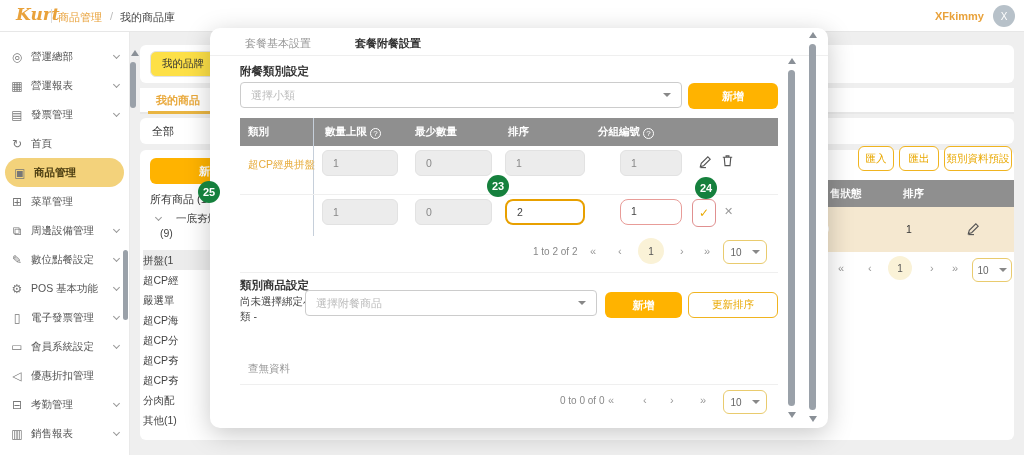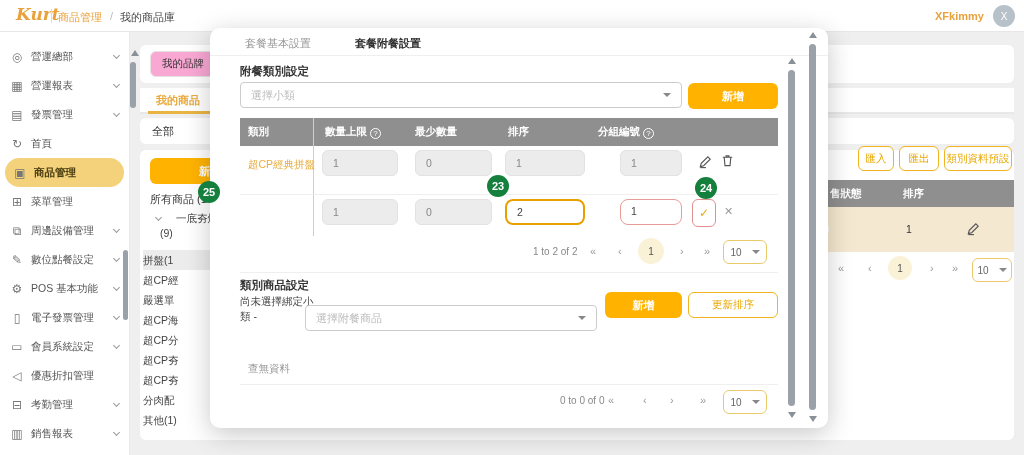--- a/index.html
+++ b/index.html
@@ -133,21 +133,21 @@
         <span class="lb">銷售報表</span>
         <span class="chev"></span>
       </div>
     </div>
 </div>
 <div class="abs sbthumb" style="left:123px;top:250px;width:5px;height:70px;z-index:6"></div>
 <div class="abs tri-up" style="left:131px;top:50px;z-index:3"></div>
 <div class="abs sbthumb" style="left:130px;top:62px;width:6px;height:46px;z-index:3"></div>
 
 <div class="abs whitebox" style="left:140px;top:45px;width:874px;height:38px;z-index:2">
-  <div class="abs" style="left:10px;top:6px;width:66px;height:26px;border:1px solid #e3e3e3;border-radius:6px;display:flex;align-items:center;justify-content:center;font-size:10.5px;color:#333;background:#f9a8d4">我的品牌</div>
+  <div class="abs" style="left:10px;top:6px;width:66px;height:26px;border:1px solid #e3e3e3;border-radius:6px;display:flex;align-items:center;justify-content:center;font-size:10.5px;color:#333;background:#fde047">我的品牌</div>
 </div>
 <div class="abs" style="left:140px;top:88px;width:874px;height:26px;background:#fff;border-bottom:2px solid #e8e8e8;z-index:2">
   <span class="abs" style="left:16px;top:5px;color:#E9A93C;font-weight:bold;font-size:11px">我的商品</span>
   <span class="abs" style="left:8px;bottom:-2px;width:70px;height:3px;background:#E9B542"></span>
 </div>
 <div class="abs whitebox" style="left:140px;top:118px;width:874px;height:26px;z-index:2">
   <span class="abs" style="left:12px;top:6px;font-size:11px;color:#333">全部</span>
 </div>
 <div class="abs whitebox" style="left:140px;top:150px;width:874px;height:290px;z-index:2"></div>
 
@@ -246,21 +246,21 @@
   <span class="abs parrow" style="left:470px;top:217px">›</span>
   <span class="abs parrow" style="left:494px;top:217px">»</span>
   <div class="abs sizebox" style="left:513px;top:212px;width:44px;height:24px">
     <span>10</span>
       <span class="caret"></span>
   </div>
   <div class="abs hline" style="left:30px;top:244px;width:538px"></div>
 
   <span class="abs" style="left:30px;top:250px;font-weight:bold;font-size:11.5px;color:#333">類別商品設定</span>
   <div class="abs" style="left:30px;top:266px;width:80px;font-size:10.5px;color:#444;line-height:15px">尚未選擇綁定小類 -</div>
-  <div class="abs selectbox" style="left:95px;top:277px;width:292px;height:26px">
+  <div class="abs selectbox" style="left:95px;top:262px;width:292px;height:26px">
     <span>選擇附餐商品</span>
     <span class="caret"></span>
   </div>
   <div class="abs ybtn" style="left:395px;top:264px;width:77px;height:26px">新增</div>
   <div class="abs obtn" style="left:478px;top:264px;width:90px;height:26px">更新排序</div>
 
   <span class="abs" style="left:38px;top:334px;color:#999;font-size:10.5px">查無資料</span>
   <div class="abs hline" style="left:30px;top:356px;width:538px"></div>
 
   <span class="abs pag" style="left:350px;top:367px">0 to 0 of 0</span>

